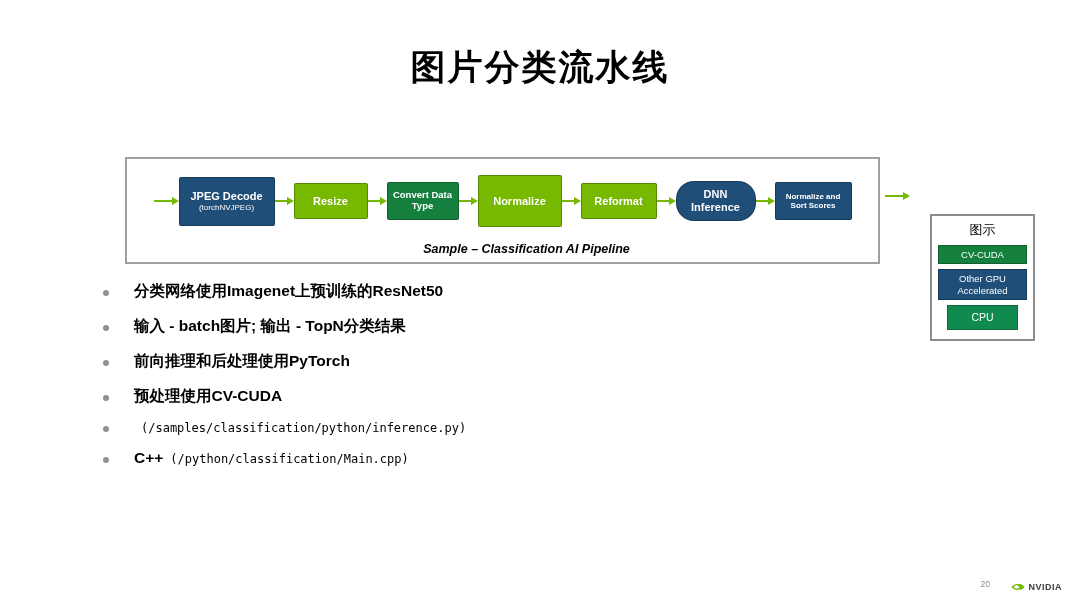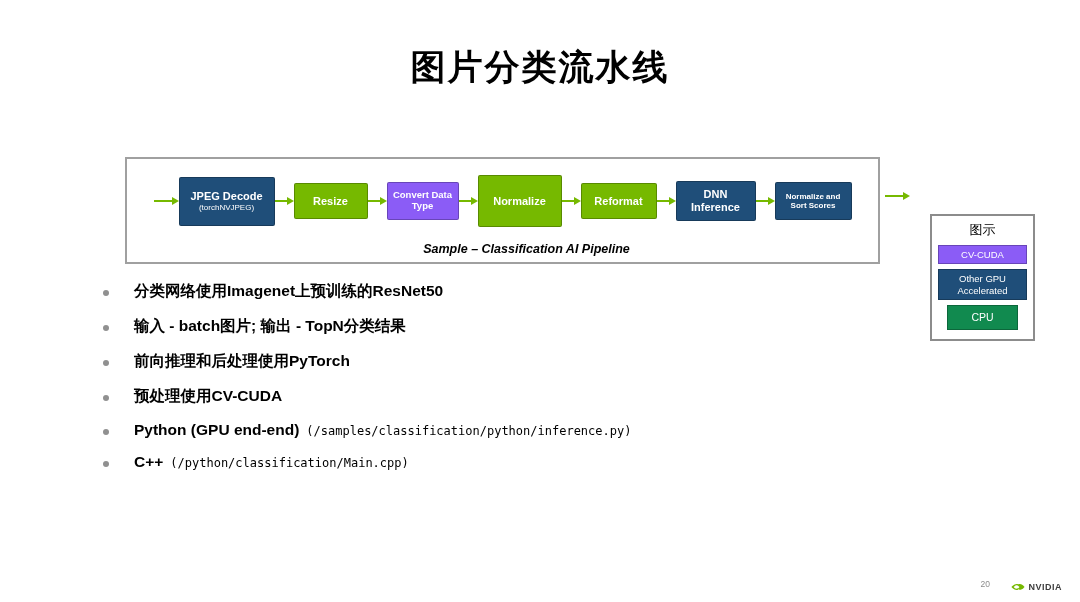--- a/index.html
+++ b/index.html
@@ -32,21 +32,21 @@
     border-radius:2px;padding:2px 3px;
   }
   .s-label{font-size:11px;font-weight:bold;line-height:1.15;}
   .s-sub{font-size:8px;line-height:1.2;}
   .st0{width:96px;height:49px;}
   .st1{width:74px;height:36px;}
   .st2{width:72px;height:38px;}
   .st2 .s-label{font-size:9.5px;}
   .st3{width:84px;height:52px;}
   .st4{width:76px;height:36px;}
-  .st5{width:80px;height:40px;}
+  .st5{width:80px;height:40px;border-radius:18px;}
   .st6{width:77px;height:38px;}
   .st6 .s-label{font-size:8px;}
   .conn{display:flex;align-items:center;flex:0 0 auto;}
   .cl{height:2px;background:#76b900;width:12px;display:inline-block;}
   .cl-in{width:18px;}
   .ch{
     width:0;height:0;display:inline-block;
     border-left:7px solid #76b900;
     border-top:4.5px solid transparent;
     border-bottom:4.5px solid transparent;
@@ -118,21 +118,21 @@
 
       <div class="stage st1" style="background-color: rgb(118, 185, 0);">
         <span class="s-label">Resize</span>
       </div>
 
       <span class="conn">
           <span class="cl"></span>
           <span class="ch"></span>
         </span>
 
-      <div class="stage st2" style="background-color: #8b5cf6;">
+      <div class="stage st2" style="background-color: #15803d;">
         <span class="s-label">Convert Data Type</span>
       </div>
 
       <span class="conn">
           <span class="cl"></span>
           <span class="ch"></span>
         </span>
 
       <div class="stage st3" style="background-color: rgb(118, 185, 0);">
         <span class="s-label">Normalize</span>
@@ -170,21 +170,21 @@
     <span class="conn exit-conn">
         <span class="cl cl-in"></span>
         <span class="ch"></span>
       </span>
 
     <div class="caption">Sample – Classification AI Pipeline</div>
   </div>
 
   <div class="legend">
     <div class="legend-title">图示</div>
-    <div class="legend-chip" style="background-color: #8b5cf6;">CV-CUDA</div>
+    <div class="legend-chip" style="background-color: #15803d;">CV-CUDA</div>
     <div class="legend-chip" style="background-color: rgb(31, 78, 121);">Other GPU Accelerated</div>
     <div class="legend-chip cpu" style="background-color: rgb(17, 138, 79);">CPU</div>
   </div>
 
   <div class="bullets">
     <div class="bullet-row">
       <span class="dot"></span>
       <span class="bullet-text">分类网络使用Imagenet上预训练的ResNet50</span>
     </div>
     <div class="bullet-row">
@@ -194,21 +194,20 @@
     <div class="bullet-row">
       <span class="dot"></span>
       <span class="bullet-text">前向推理和后处理使用PyTorch</span>
     </div>
     <div class="bullet-row">
       <span class="dot"></span>
       <span class="bullet-text">预处理使用CV-CUDA</span>
     </div>
     <div class="bullet-row">
       <span class="dot"></span>
-      <span class="bullet-text">Python (GPU end-end)</span>
       <span class="bullet-code">(/samples/classification/python/inference.py)</span>
     </div>
     <div class="bullet-row">
       <span class="dot"></span>
       <span class="bullet-text">C++</span>
       <span class="bullet-code">(/python/classification/Main.cpp)</span>
     </div>
   </div>
 
   <div class="page-num">20</div>

